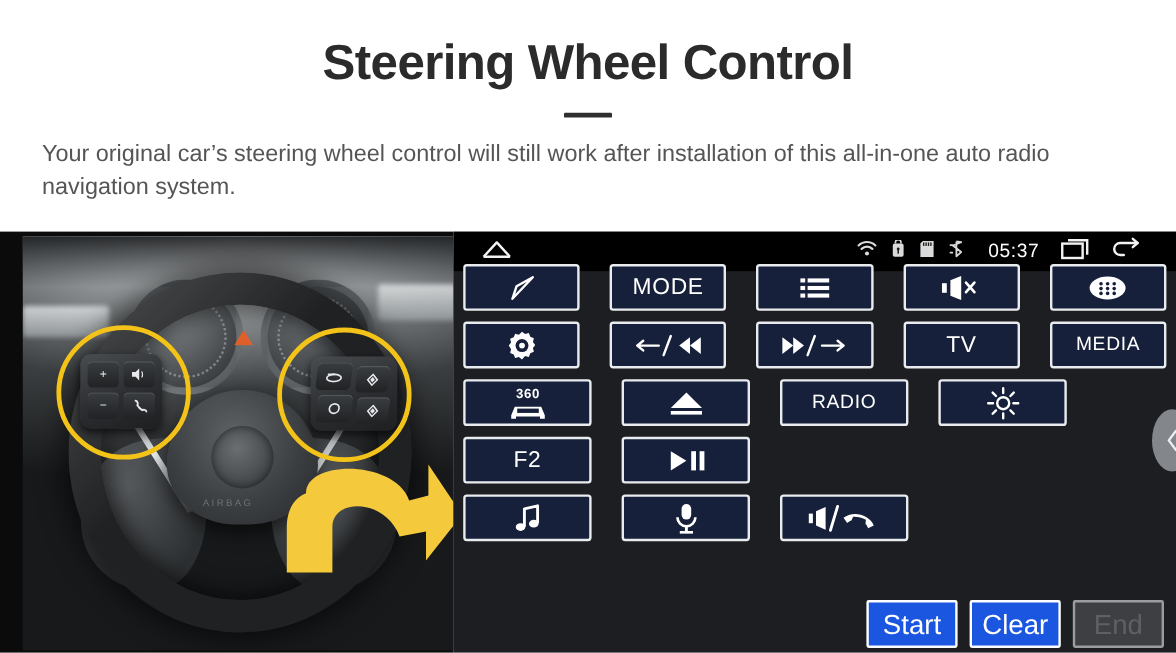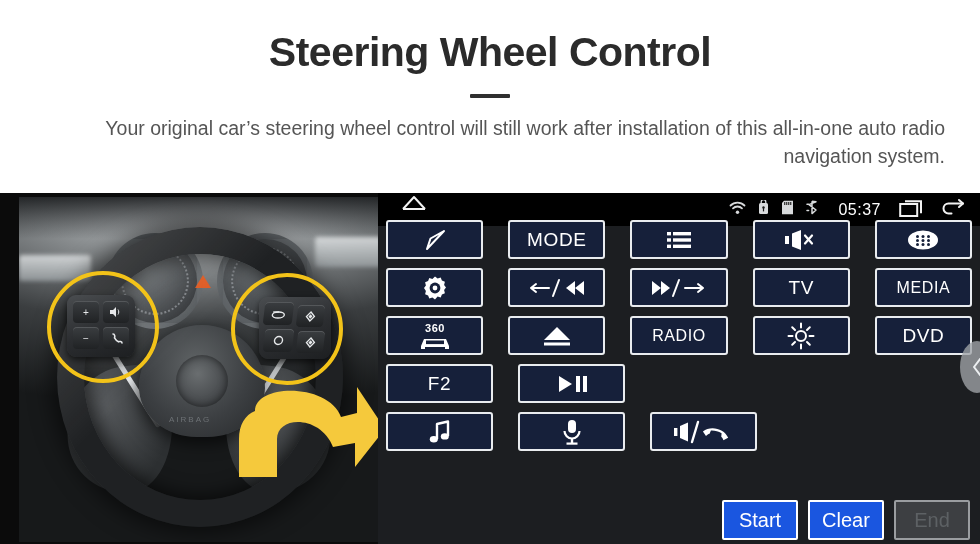--- a/index.html
+++ b/index.html
@@ -26,21 +26,21 @@
     background: #2f2f2f;
     margin: 19px auto 0 auto;
     border-radius: 1px;
   }
   .subtitle {
     margin: 16px auto 0 auto;
     width: 910px;
     font-size: 19.5px;
     line-height: 1.45;
     color: #555555;
-    text-align: right;
+    text-align: left;
   }
 
   
   .lower {
     position: absolute;
     left: 0; top: 193px;
     width: 980px; height: 351px;
     display: flex;
   }
 
@@ -198,22 +198,22 @@
   .unit {
     position: relative;
     width: 602px; height: 351px;
     background: #1c1e21;
     overflow: hidden;
   }
   .statusbar {
     position: relative;
     height: 33px;
     background: #000000;
-    display: flex; 
-    padding: 0 13px 0 22px;
+    display: flex; align-items: center;
+    padding: 0 28px 0 22px;
   }
   .sb-right {
     margin-left: auto;
     display: flex; align-items: center; gap: 12px;
   }
   .sb-clock {
     color: #ffffff; font-size: 16px; font-weight: 500;
     letter-spacing: 0.5px; margin: 0 6px;
   }
 
@@ -241,21 +241,21 @@
     position: absolute;
     right: 10px; bottom: 4px;
     display: flex; gap: 10px;
   }
   .fbtn {
     width: 76px; height: 40px;
     border: 2px solid #ffffff;
     border-radius: 2px;
     background: #1a56e0;
     color: #ffffff;
-    font-size: 20px;
+    font-size: 23px;
     display: flex; align-items: center; justify-content: center;
   }
   .fbtn.disabled {
     background: #3d3f42;
     border-color: #9a9da0;
     color: #5d6164;
   }
 
   .side-handle {
     position: absolute;
@@ -504,21 +504,20 @@
           <div class="btn small">RADIO</div>
           <div class="btn">
             <svg width="28" height="28" viewBox="0 0 28 28">
               <circle cx="14" cy="14" r="5" fill="none" stroke="#fff" stroke-width="2"></circle>
               <g stroke="#fff" stroke-width="2" stroke-linecap="round">
                 <path d="M14 1.5v4M14 22.5v4M1.5 14h4M22.5 14h4"></path>
                 <path d="M5.2 5.2l2.8 2.8M20 20l2.8 2.8M22.8 5.2L20 8M8 20l-2.8 2.8"></path>
               </g>
             </svg>
           </div>
-          <div class="btn">DVD</div>
         </div>
 
 
         <div class="row">
           <div class="btn">F2</div>
           <div class="btn">
             <svg width="34" height="20" viewBox="0 0 34 20">
               <path d="M4 2v16l13-8z" fill="#fff"></path>
               <rect x="21" y="2" width="4" height="16" fill="#fff"></rect>
               <rect x="28" y="2" width="4" height="16" fill="#fff"></rect>

